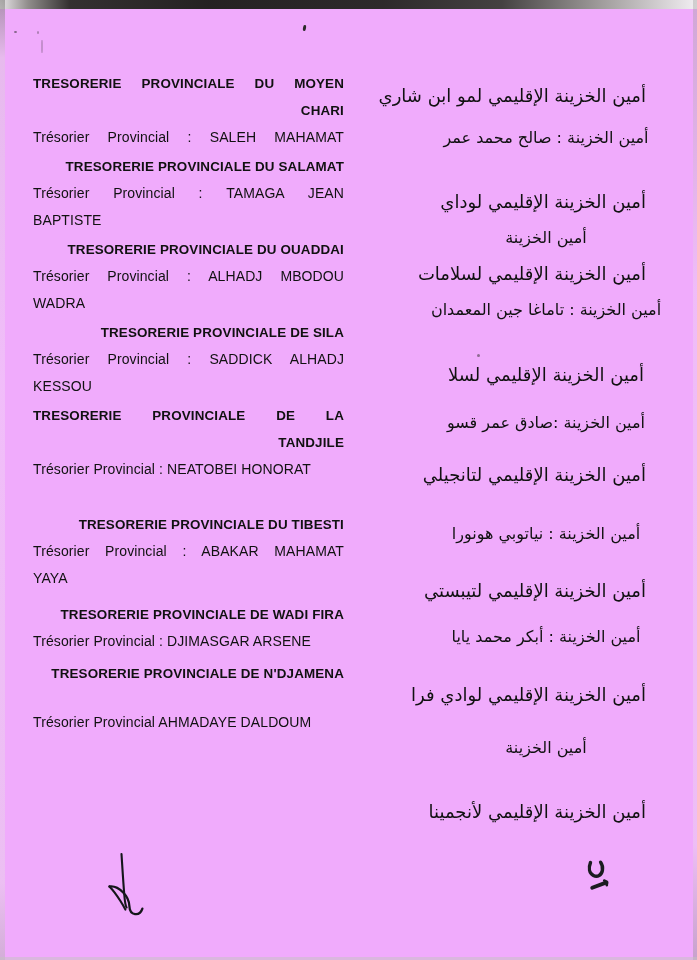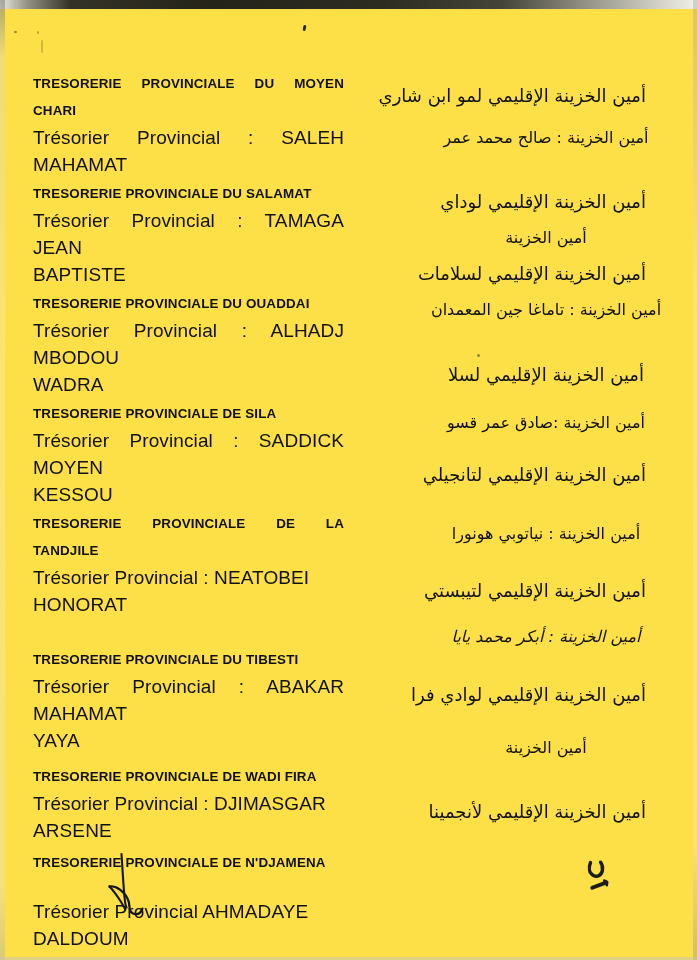--- a/index.html
+++ b/index.html
@@ -5,21 +5,21 @@
 <style>
   html, body {
     margin: 0;
     padding: 0;
     background: #7a7a7a;
   }
   .page {
     position: relative;
     width: 697px;
     height: 960px;
-    background: #fde047;
+    background: #f0abfc;
     overflow: hidden;
     font-family: "Liberation Sans", sans-serif;
     color: #111111;
   }
 
   
   .scan-top-band {
     position: absolute;
     top: 0; left: 0;
     width: 697px; height: 9px;
@@ -86,27 +86,28 @@
   }
 
   
   .fr-block { margin-bottom: 2px; }
   .fr-heading {
     font-weight: bold;
     font-size: 13.4px;
     line-height: 27px;
     letter-spacing: .15px;
     margin: 0;
+    text-align: right;
   }
   .fr-heading.justify {
     text-align: justify;
     text-align-last: justify;
   }
   .fr-line {
-    font-size: 19px;
+    font-size: 14px;
     line-height: 27px;
     letter-spacing: .1px;
     margin: 0;
   }
   .fr-line.justify {
     text-align: justify;
     text-align-last: justify;
   }
 
   
@@ -174,21 +175,21 @@
       </div>
 
       <div class="fr-block">
         <p class="fr-heading">TRESORERIE PROVINCIALE DU OUADDAI</p>
         <p class="fr-line justify">Trésorier Provincial : ALHADJ MBODOU</p>
         <p class="fr-line">WADRA</p>
       </div>
 
       <div class="fr-block">
         <p class="fr-heading">TRESORERIE PROVINCIALE DE SILA</p>
-        <p class="fr-line justify">Trésorier Provincial : SADDICK MOYEN</p>
+        <p class="fr-line justify">Trésorier Provincial : SADDICK ALHADJ</p>
         <p class="fr-line">KESSOU</p>
       </div>
 
       <div class="fr-block">
         <p class="fr-heading justify">TRESORERIE PROVINCIALE DE LA</p>
         <p class="fr-heading">TANDJILE</p>
         <p class="fr-line">Trésorier Provincial : NEATOBEI HONORAT</p>
       </div>
 
       <div class="fr-block" style="margin-top:28px;">
@@ -231,21 +232,21 @@
         <p class="ar-line" style="margin-top:28px;">أمين الخزينة :صادق عمر قسو</p>
       </div>
 
       <div class="ar-block" style="margin-top:32px;">
         <p class="ar-heading">أمين الخزينة الإقليمي لتانجيلي</p>
         <p class="ar-line" style="margin-top:39px;">أمين الخزينة :  نياتوبي هونورا</p>
       </div>
 
       <div class="ar-block" style="margin-top:37px;">
         <p class="ar-heading">أمين الخزينة الإقليمي لتيبستي</p>
-        <p class="ar-line" style="margin-top:26px;font-style:italic;">أمين الخزينة : أبكر محمد يايا</p>
+        <p class="ar-line" style="margin-top:26px;">أمين الخزينة : أبكر محمد يايا</p>
       </div>
 
       <div class="ar-block" style="margin-top:38px;">
         <p class="ar-heading">أمين الخزينة الإقليمي لوادي فرا</p>
         <p class="ar-line" style="margin-top:33px;">أمين الخزينة</p>
       </div>
 
       <div class="ar-block" style="margin-top:44px;">
         <p class="ar-heading">أمين الخزينة الإقليمي لأنجمينا</p>
       </div>

